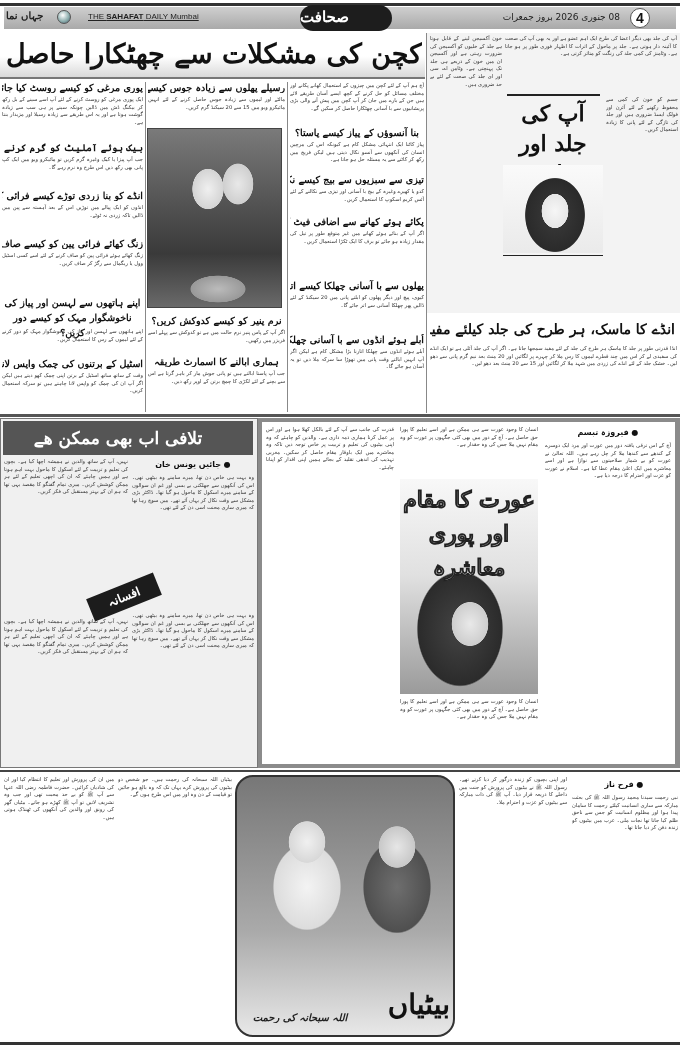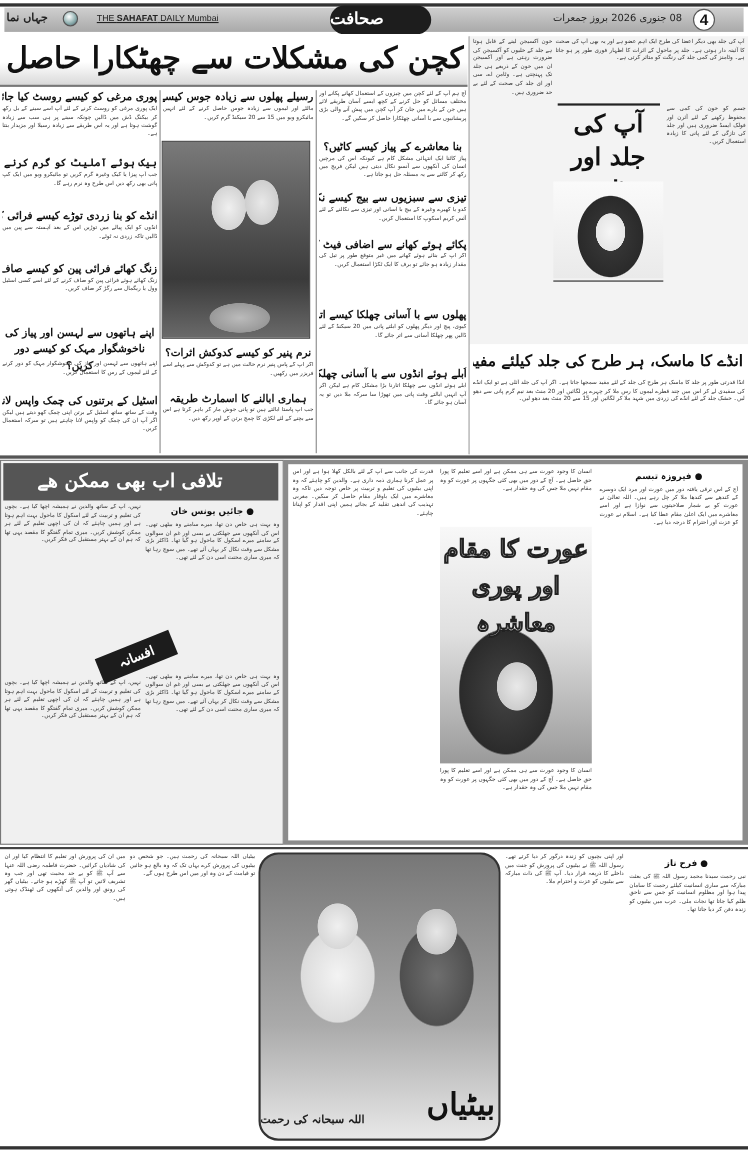--- a/index.html
+++ b/index.html
@@ -68,21 +68,21 @@
 
   
   #row3-rule { left: 0; top: 770px; width: 680px; height: 2px; background: #444; }
   #betiyan-box { left: 235px; top: 775px; width: 220px; height: 262px; border: 2px solid #333; border-radius: 18px; overflow: hidden; background:
       radial-gradient(ellipse 30px 34px at 70px 65px, #f0f0f0 0%, #d8d8d8 60%, transparent 62%),
       radial-gradient(ellipse 30px 34px at 160px 70px, #e6e6e6 0%, #c8c8c8 60%, transparent 62%),
       radial-gradient(ellipse 55px 70px at 70px 110px, #f3f3f3 0%, #dcdcdc 60%, transparent 62%),
       radial-gradient(ellipse 55px 75px at 160px 110px, #6e6e6e 0%, #4f4f4f 60%, transparent 62%),
       linear-gradient(#777, #aaa 60%, #e8e8e8 100%); }
   #betiyan-title { left: 240px; top: 985px; width: 210px; font-size: 28px; line-height: 40px; color: #111; }
-  #betiyan-sub { left: 224px; top: 990px; width: 120px; font-size: 10px; color: #222; }
+  #betiyan-sub { left: 240px; top: 990px; width: 120px; font-size: 10px; color: #222; font-style: italic; }
 
   #bottom-rule { left: 0; top: 1042px; width: 680px; height: 3px; background: #333; }
 </style>
 </head>
 <body>
 
 <div class="abs" id="topline"></div>
 <div class="abs" id="mast"></div>
 <div class="abs rtl" id="brand-left">جہاں نما</div>
 <div class="abs" id="globe"></div>
@@ -93,35 +93,35 @@
 
 <div class="abs" id="hl-band"></div>
 <div class="abs hl" id="hl-main">کچن کی مشکلات سے چھٹکارا حاصل کرنے کی دلچسپ ٹرکس</div>
 
 <div class="abs vline" style="left:145px;top:82px;height:330px;"></div>
 <div class="abs vline" style="left:287px;top:82px;height:330px;"></div>
 <div class="abs vline" style="left:426px;top:33px;height:380px;"></div>
 
 <div class="abs body-text" style="left:290px;top:82px;width:134px;height:42px;">آج ہم آپ کے لئے کچن میں چیزوں کے استعمال کھانے پکانے اور مختلف مسائل کو حل کرنے کے کچھ ایسے آسان طریقے لائے ہیں جن کے بارے میں جان کر آپ کچن میں پیش آنے والی بڑی پریشانیوں سے با آسانی چھٹکارا حاصل کر سکیں گے۔</div>
 
-<div class="abs sub" style="left:290px;top:127px;width:134px;">بنا معاشرے کے پیاز کیسے کاٹیں؟</div>
+<div class="abs sub" style="left:290px;top:127px;width:134px;">بنا آنسوؤں کے پیاز کیسے پاستا؟</div>
 <div class="abs body-text" style="left:290px;top:141px;width:134px;height:30px;">پیاز کاٹنا ایک انتہائی مشکل کام ہے کیونکہ اس کی مرچیں انسان کی آنکھوں سے آنسو نکال دیتی ہیں لیکن فریج میں رکھ کر کاٹنے سے یہ مسئلہ حل ہو جاتا ہے۔</div>
 <div class="abs sub" style="left:290px;top:174px;width:134px;">تیزی سے سبزیوں سے بیج کیسے نکالیں؟</div>
 <div class="abs body-text" style="left:290px;top:188px;width:134px;height:24px;">کدو یا کھیرے وغیرہ کے بیج با آسانی اور تیزی سے نکالنے کے لئے آئس کریم اسکوپ کا استعمال کریں۔</div>
 <div class="abs sub" style="left:290px;top:216px;width:134px;">پکائے ہوئے کھانے سے اضافی فیٹ کیسے نکالیں؟</div>
 <div class="abs body-text" style="left:290px;top:230px;width:134px;height:45px;">اگر آپ کے بنائے ہوئے کھانے میں غیر متوقع طور پر تیل کی مقدار زیادہ ہو جائے تو برف کا ایک ٹکڑا استعمال کریں۔</div>
 <div class="abs sub" style="left:290px;top:280px;width:134px;">پھلوں سے با آسانی چھلکا کیسے اتاریں؟</div>
 <div class="abs body-text" style="left:290px;top:294px;width:134px;height:30px;">کیوی، پیچ اور دیگر پھلوں کو ابلتے پانی میں 20 سیکنڈ کے لئے ڈالیں پھر چھلکا آسانی سے اتر جائے گا۔</div>
 <div class="abs sub" style="left:290px;top:334px;width:134px;">اُبلے ہوئے انڈوں سے با آسانی چھلکے کیسے اتاریں؟</div>
 <div class="abs body-text" style="left:290px;top:348px;width:134px;height:60px;">اُبلے ہوئے انڈوں سے چھلکا اتارنا بڑا مشکل کام ہے لیکن اگر آپ انہیں ابالتے وقت پانی میں تھوڑا سا سرکہ ملا دیں تو یہ آسان ہو جائے گا۔</div>
 
 <div class="abs sub" style="left:148px;top:82px;width:137px;">رسیلے پھلوں سے زیادہ جوس کیسے نکالیں؟</div>
 <div class="abs body-text" style="left:148px;top:96px;width:137px;height:28px;">مالٹے اور لیموں سے زیادہ جوس حاصل کرنے کے لئے انہیں مائیکرو ویو میں 15 سے 20 سیکنڈ گرم کریں۔</div>
 <div class="abs photo" id="kitchen-photo"></div>
-<div class="abs sub" style="left:148px;top:315px;width:137px;">نرم پنیر کو کیسے کدوکش اثرات؟</div>
+<div class="abs sub" style="left:148px;top:315px;width:137px;">نرم پنیر کو کیسے کدوکش کریں؟</div>
 <div class="abs body-text" style="left:148px;top:329px;width:137px;height:20px;">اگر آپ کے پاس پنیر نرم حالت میں ہے تو کدوکش سے پہلے اسے فریزر میں رکھیں۔</div>
 <div class="abs sub" style="left:148px;top:356px;width:137px;">ہماری ابالنے کا اسمارٹ طریقہ</div>
 <div class="abs body-text" style="left:148px;top:370px;width:137px;height:40px;">جب آپ پاستا ابالتے ہیں تو پانی جوش مار کر باہر گرتا ہے اس سے بچنے کے لئے لکڑی کا چمچ برتن کے اوپر رکھ دیں۔</div>
 
 <div class="abs sub" style="left:2px;top:82px;width:141px;">پوری مرغی کو کیسے روسٹ کیا جائے؟</div>
 <div class="abs body-text" style="left:2px;top:96px;width:141px;height:42px;">ایک پوری مرغی کو روسٹ کرنے کے لئے آپ اسے سینے کے بل رکھ کر بیکنگ ڈش میں ڈالیں چونکہ سینے پر ہی سب سے زیادہ گوشت ہوتا ہے اور یہ اس طریقے سے زیادہ رسیلا اور مزیدار بنتا ہے۔</div>
 <div class="abs sub" style="left:2px;top:142px;width:141px;">بیک ہوئے آملیٹ کو گرم کرنے کا صحیح طریقہ کیا ہے؟</div>
 <div class="abs body-text" style="left:2px;top:156px;width:141px;height:32px;">جب آپ پیزا یا کیک وغیرہ گرم کریں تو مائیکرو ویو میں ایک کپ پانی بھی رکھ دیں اس طرح وہ نرم رہے گا۔</div>
 <div class="abs sub" style="left:2px;top:190px;width:141px;">انڈے کو بنا زردی توڑے کیسے فرائی کریں؟</div>
 <div class="abs body-text" style="left:2px;top:204px;width:141px;height:30px;">انڈوں کو ایک پیالے میں توڑیں اس کے بعد آہستہ سے پین میں ڈالیں تاکہ زردی نہ ٹوٹے۔</div>

